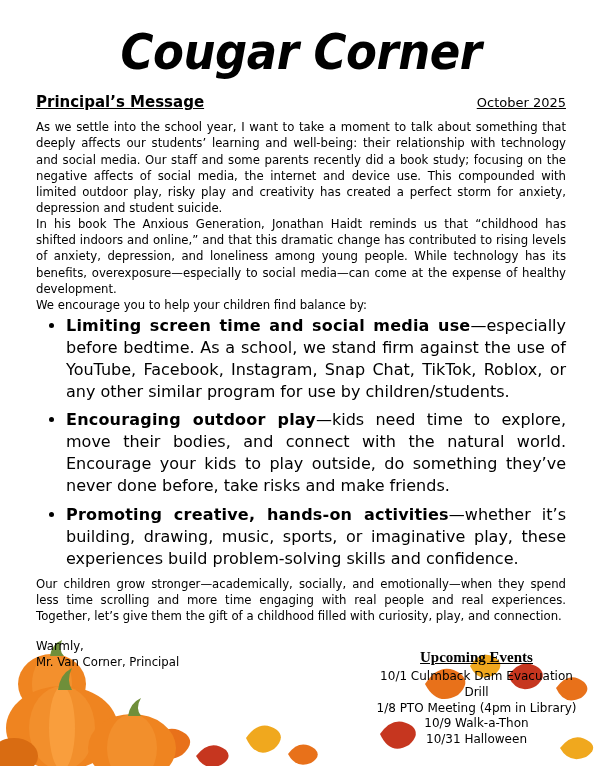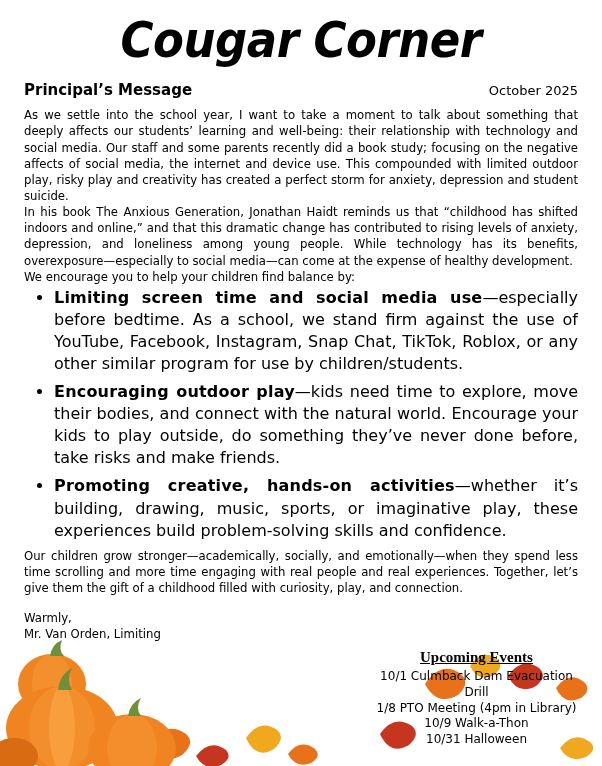--- a/index.html
+++ b/index.html
@@ -13,21 +13,21 @@
     font-family: "DejaVu Sans", sans-serif;
     color: #000000;
     position: relative;
     overflow: hidden;
   }
   .page {
     position: relative;
     width: 602px;
     height: 766px;
     box-sizing: border-box;
-    padding: 0;
+    padding: 12px;
     background: #ffffff;
   }
   .masthead {
     text-align: center;
     font-family: "DejaVu Sans", sans-serif;
     font-weight: bold;
     font-size: 45px;
     letter-spacing: -0.5px;
     padding-top: 12px;
     padding-bottom: 4px;
@@ -41,20 +41,21 @@
     box-sizing: border-box;
     position: relative;
     z-index: 5;
   }
   .headrow {
     display: flex;
     align-items: baseline;
     justify-content: space-between;
     margin-top: 18px;
     margin-bottom: 8px;
+    text-decoration: underline;
   }
   .headrow .title {
     font-size: 15px;
     font-weight: bold;
   }
   .headrow .date {
     font-size: 13px;
   }
   p.body, .salutation {
     font-size: 11.7px;
@@ -179,21 +180,21 @@
       </li>
       <li>
         <b>Promoting creative, hands-on activities</b><span>—whether it’s building, drawing, music, sports, or imaginative play, these experiences build problem-solving skills and confidence.</span>
       </li>
     </ul>
 
     <p class="body">Our children grow stronger—academically, socially, and emotionally—when they spend less time scrolling and more time engaging with real people and real experiences. Together, let’s give them the gift of a childhood filled with curiosity, play, and connection.</p>
 
     <div class="signoff">
       <div>Warmly,</div>
-      <div>Mr. Van Orden, Limiting</div>
+      <div>Mr. Van Corner, Principal</div>
     </div>
 
   </div>
 
   <div class="events">
     <div class="events-title">Upcoming Events</div>
     <div class="events-item">10/1 Culmback Dam Evacuation Drill</div>
     <div class="events-item">1/8 PTO Meeting (4pm in Library)</div>
     <div class="events-item">10/9 Walk-a-Thon</div>
     <div class="events-item">10/31 Halloween</div>

